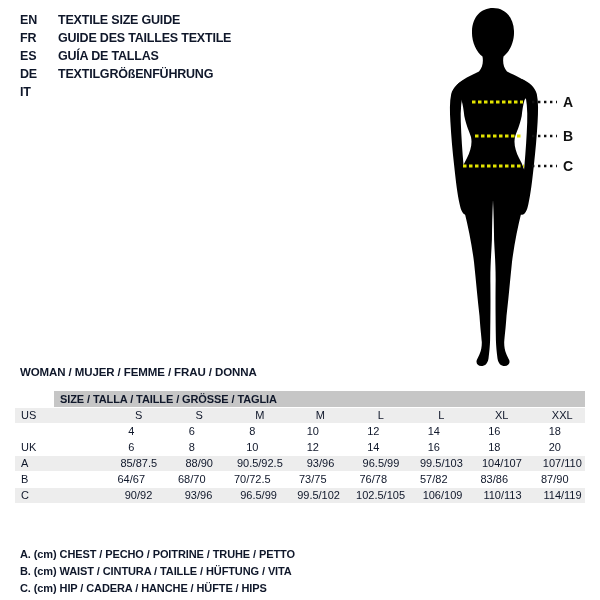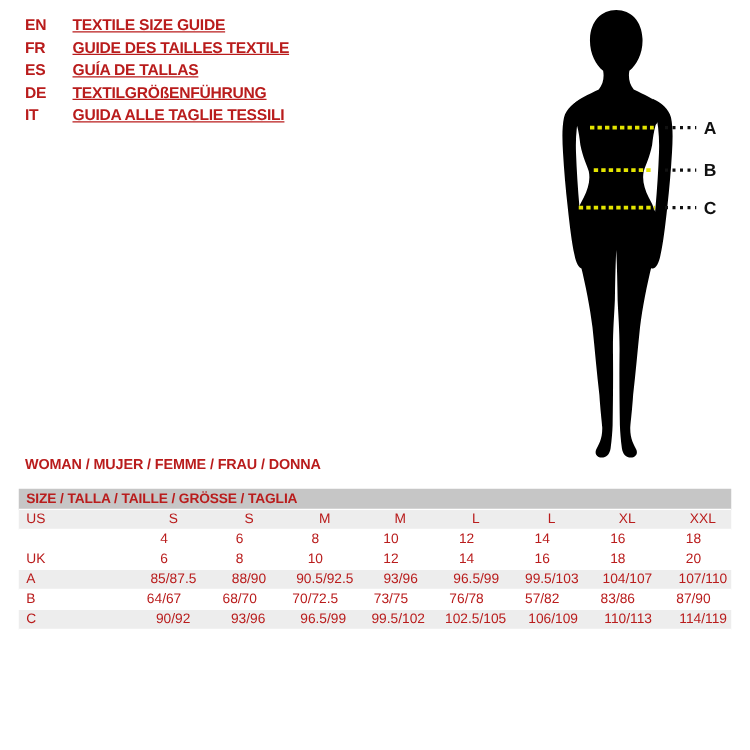--- a/index.html
+++ b/index.html
@@ -1,34 +1,34 @@
 <!DOCTYPE html>
 <html><head>
 <meta charset="utf-8">
 <style>
   html,body{margin:0;padding:0;background:#fff;}
   .page{
     position:relative;width:600px;height:600px;background:#ffffff;overflow:hidden;
-    font-family:"Liberation Sans",sans-serif;color:#b91c1c;
+    font-family:"Liberation Sans",sans-serif;color:#0f172a;
   }
   
   .lang-block{position:absolute;left:20px;top:11px;}
   .lang-row{display:flex;height:18px;align-items:center;}
   .lang-code{width:38px;font-size:12.5px;font-weight:700;letter-spacing:-0.2px;}
-  .lang-label{font-size:12.5px;font-weight:700;letter-spacing:-0.2px;white-space:nowrap;text-decoration:underline;}
+  .lang-label{font-size:12.5px;font-weight:700;letter-spacing:-0.2px;white-space:nowrap;}
   
   .figure-svg{position:absolute;left:423px;top:4px;}
   .measure-letter{font-family:"Liberation Sans",sans-serif;font-size:14px;font-weight:700;fill:#111;}
   
   .gender-line{position:absolute;left:20px;top:366px;font-size:11.5px;font-weight:700;letter-spacing:-0.1px;}
   
   .size-table{position:absolute;left:15px;top:391px;width:570px;font-size:11px;}
   .t-header{
     height:16px;line-height:16px;background:#c6c6c6;font-weight:700;
-    padding-left:6px;border-bottom:1px solid #fff;letter-spacing:-0.1px;
+    padding-left:6px;border-bottom:1px solid #fff;letter-spacing:-0.1px;margin-left:39px;
   }
   .t-row{display:flex;height:15px;line-height:15px;border-bottom:1px solid #fff;}
   .t-row.shaded{background:#ededed;gap:15px;}
   .t-label{width:80px;padding-left:6px;white-space:nowrap;}
   .t-cell{flex:1;text-align:center;white-space:nowrap;}
   
   .legend-block{position:absolute;left:20px;top:546px;}
   .legend-line{height:17px;line-height:17px;font-size:11px;font-weight:700;letter-spacing:-0.1px;white-space:nowrap;}
 </style>
 </head>
@@ -48,21 +48,20 @@
     <div class="lang-row">
       <span class="lang-code">ES</span>
       <span class="lang-label">GUÍA DE TALLAS</span>
     </div>
     <div class="lang-row">
       <span class="lang-code">DE</span>
       <span class="lang-label">TEXTILGRÖßENFÜHRUNG</span>
     </div>
     <div class="lang-row">
       <span class="lang-code">IT</span>
-      <span class="lang-label">GUIDA ALLE TAGLIE TESSILI</span>
     </div>
   </div>
 
   <svg class="figure-svg" width="175" height="364" viewBox="0 0 175 364">
 
     <path fill="#000" d="M 70 4
          C 82 4, 90.5 13, 91 27
          C 91.5 38, 86.5 48, 80.5 52.5
          C 79.5 58, 80.5 63.5, 84 67.5
          C 92 71.5, 101 75, 106 81
@@ -205,14 +204,19 @@
           <div class="t-cell">96.5/99</div>
           <div class="t-cell">99.5/102</div>
           <div class="t-cell">102.5/105</div>
           <div class="t-cell">106/109</div>
           <div class="t-cell">110/113</div>
           <div class="t-cell">114/119</div>
         </div>
       </div>
   </div>
 
+  <div class="legend-block">
+    <div class="legend-line">A. (cm) CHEST / PECHO / POITRINE / TRUHE / PETTO</div>
+    <div class="legend-line">B. (cm) WAIST / CINTURA / TAILLE / HÜFTUNG / VITA</div>
+    <div class="legend-line">C. (cm) HIP / CADERA / HANCHE / HÜFTE / HIPS</div>
+  </div>
 
 </div>
 
 </body></html>

